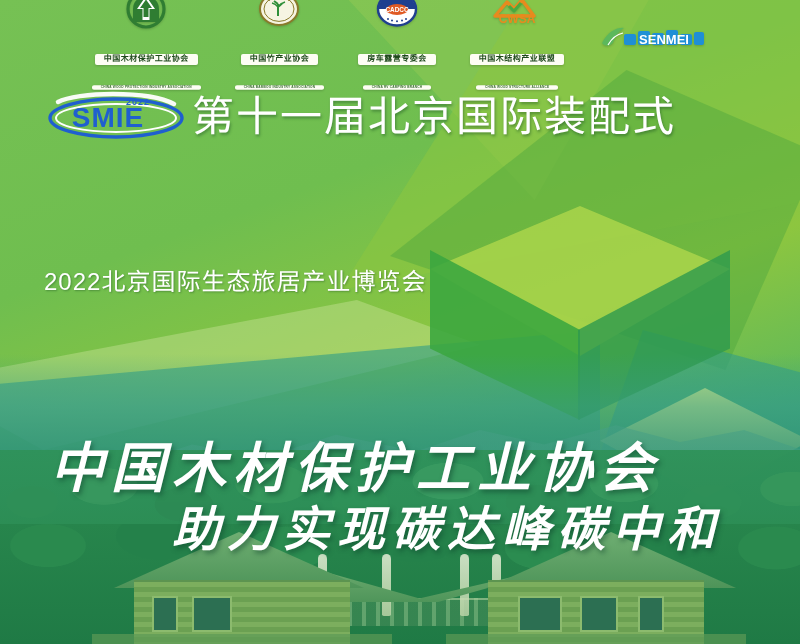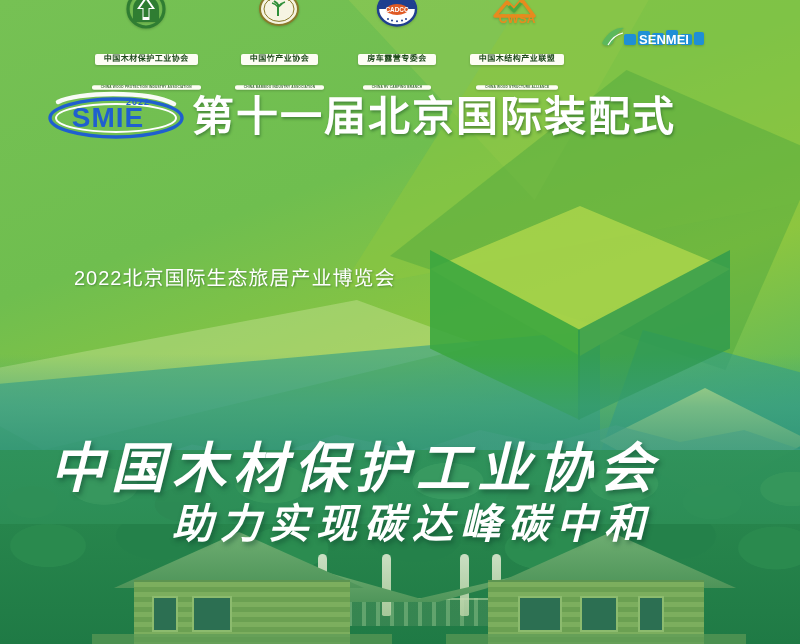--- a/index.html
+++ b/index.html
@@ -193,21 +193,21 @@
   
   .smie{
     position:absolute;left:46px;top:88px;width:140px;height:52px;z-index:6;
   }
   .smie svg{display:block;}
 
   
   .headline{
     position:absolute;left:0;right:0;top:92px;z-index:5;
     color:#ffffff;
-    font-weight:bold;
+    font-weight:normal;
     letter-spacing:2px;
     text-shadow:1px 2px 3px rgba(20,70,30,.45);
   }
   .h-line1{
     margin-left:192px;font-size:42px;line-height:50px;white-space:nowrap;
   }
   .h-line2{
     margin-left:34px;margin-top:4px;font-size:42px;line-height:50px;white-space:nowrap;
   }
 
@@ -223,35 +223,35 @@
 
   
   .concurrent{
     position:absolute;left:44px;top:262px;z-index:5;color:#fff;
     text-shadow:1px 1px 2px rgba(20,70,30,.4);
   }
   .concurrent .c-head{
     font-size:25px;font-weight:bold;letter-spacing:2px;margin-bottom:14px;
   }
   .concurrent .c-item{
-    font-size:20px;letter-spacing:1px;margin-bottom:15px;white-space:nowrap;margin-left:30px;
+    font-size:24px;letter-spacing:1px;margin-bottom:15px;white-space:nowrap;
   }
 
   
   .slogan{
     position:absolute;z-index:5;color:#fff;
     font-family:"DejaVu Serif","Liberation Serif",serif;
     font-weight:bold;
     font-style:italic;
     letter-spacing:7px;
     text-shadow:2px 3px 5px rgba(10,60,40,.5);
     white-space:nowrap;
   }
   .slogan-1{left:50px;top:424px;font-size:54px;}
-  .slogan-2{left:172px;top:490px;font-size:41px;}
+  .slogan-2{left:172px;top:490px;font-size:48px;}
 </style>
 </head>
 <body>
 
 <div id="poster">
 
   <div class="bg-layer bg-base"></div>
   <div class="poly poly-j"></div>
   <div class="poly poly-a"></div>
   <div class="poly poly-b"></div>

